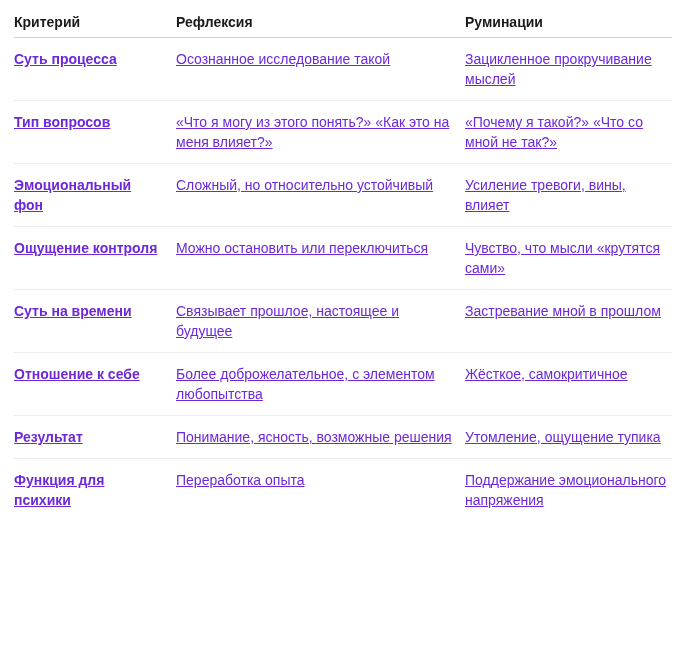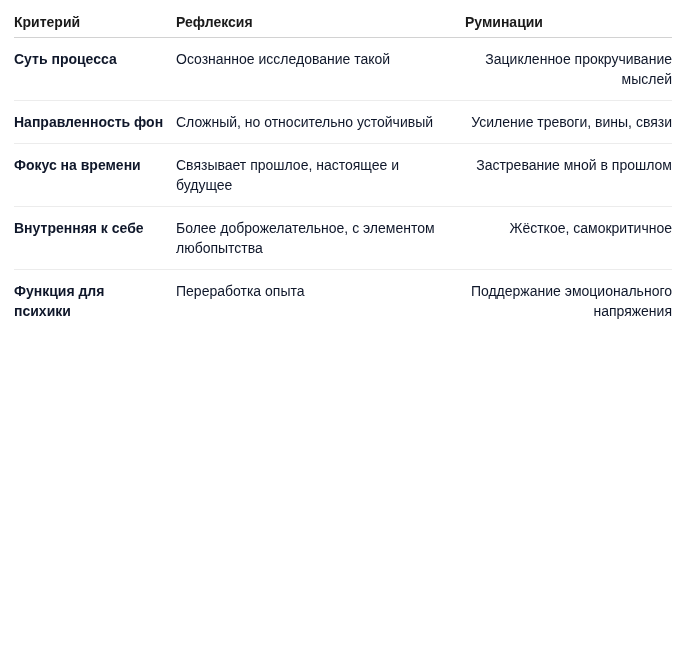--- a/index.html
+++ b/index.html
@@ -33,28 +33,29 @@
     font-size: 14px;
     color: #1a1a1a;
     padding: 12px 10px 5px 0;
     border-bottom: 1px solid #d2d2d2;
     vertical-align: top;
   }
   tbody td {
     vertical-align: top;
     padding: 11px 10px 11px 0;
     border-bottom: 1px solid #ececec;
-    color: #0f172a;
+    color: #6d28d9;
     font-weight: 400;
+    text-decoration: underline;
   }
   tbody td.crit {
     font-weight: 600;
     padding-right: 12px;
   }
-  tbody td.rum { padding-right: 0; text-align: right; }
+  tbody td.rum { padding-right: 0; }
   tbody tr:last-child td { border-bottom: none; }
 </style>
 </head>
 <body>
 
 <div class="page">
   <table class="compare">
     <colgroup>
       <col class="c1">
         <col class="c2">
@@ -67,33 +68,48 @@
         <th>Руминации</th>
       </tr>
     </thead>
     <tbody>
       <tr>
         <td class="crit">Суть процесса</td>
         <td class="refl">Осознанное исследование такой</td>
         <td class="rum">Зацикленное прокручивание мыслей</td>
       </tr>
       <tr>
-        <td class="crit">Направленность фон</td>
-        <td class="refl">Сложный, но относительно устойчивый</td>
-        <td class="rum">Усиление тревоги, вины, связи</td>
+        <td class="crit">Тип вопросов</td>
+        <td class="refl">«Что я могу из этого понять?» «Как это на меня влияет?»</td>
+        <td class="rum">«Почему я такой?» «Что со мной не так?»</td>
       </tr>
       <tr>
-        <td class="crit">Фокус на времени</td>
+        <td class="crit">Эмоциональный фон</td>
+        <td class="refl">Сложный, но относительно устойчивый</td>
+        <td class="rum">Усиление тревоги, вины, влияет</td>
+      </tr>
+      <tr>
+        <td class="crit">Ощущение контроля</td>
+        <td class="refl">Можно остановить или переключиться</td>
+        <td class="rum">Чувство, что мысли «крутятся сами»</td>
+      </tr>
+      <tr>
+        <td class="crit">Суть на времени</td>
         <td class="refl">Связывает прошлое, настоящее и будущее</td>
         <td class="rum">Застревание мной в прошлом</td>
       </tr>
       <tr>
-        <td class="crit">Внутренняя к себе</td>
+        <td class="crit">Отношение к себе</td>
         <td class="refl">Более доброжелательное, с элементом любопытства</td>
         <td class="rum">Жёсткое, самокритичное</td>
+      </tr>
+      <tr>
+        <td class="crit">Результат</td>
+        <td class="refl">Понимание, ясность, возможные решения</td>
+        <td class="rum">Утомление, ощущение тупика</td>
       </tr>
       <tr>
         <td class="crit">Функция для психики</td>
         <td class="refl">Переработка опыта</td>
         <td class="rum">Поддержание эмоционального напряжения</td>
       </tr>
     </tbody>
   </table>
 </div>
 

